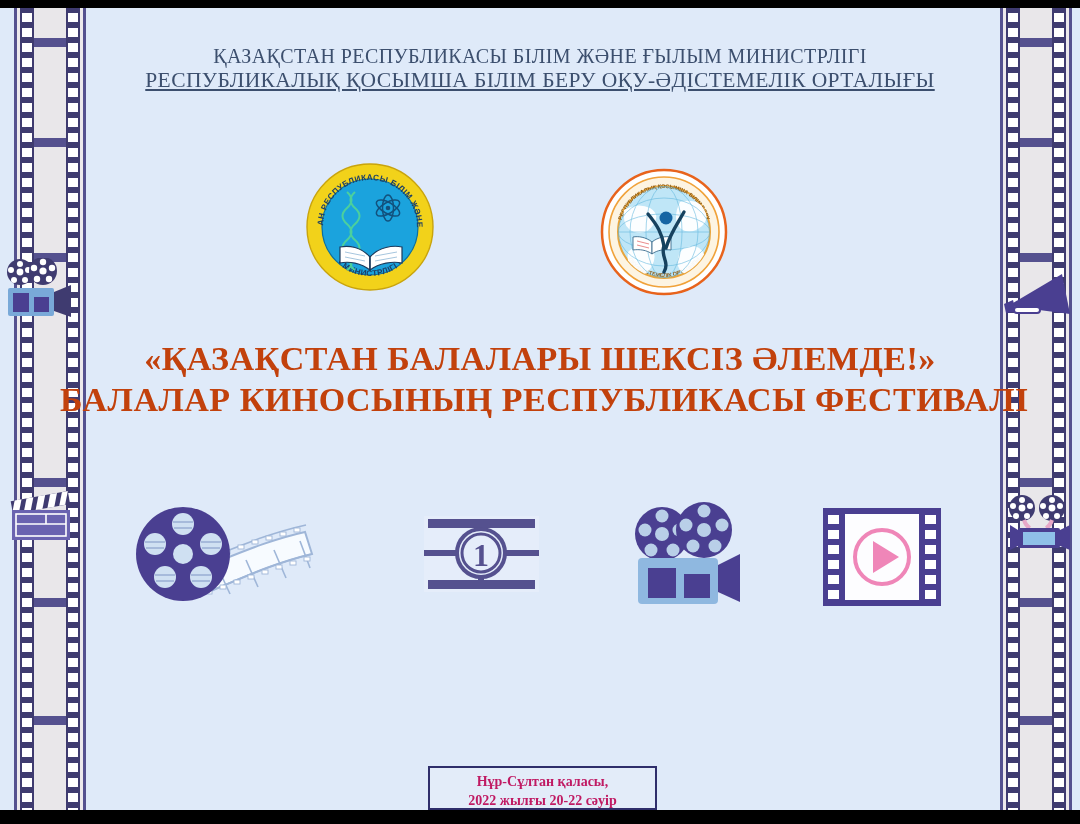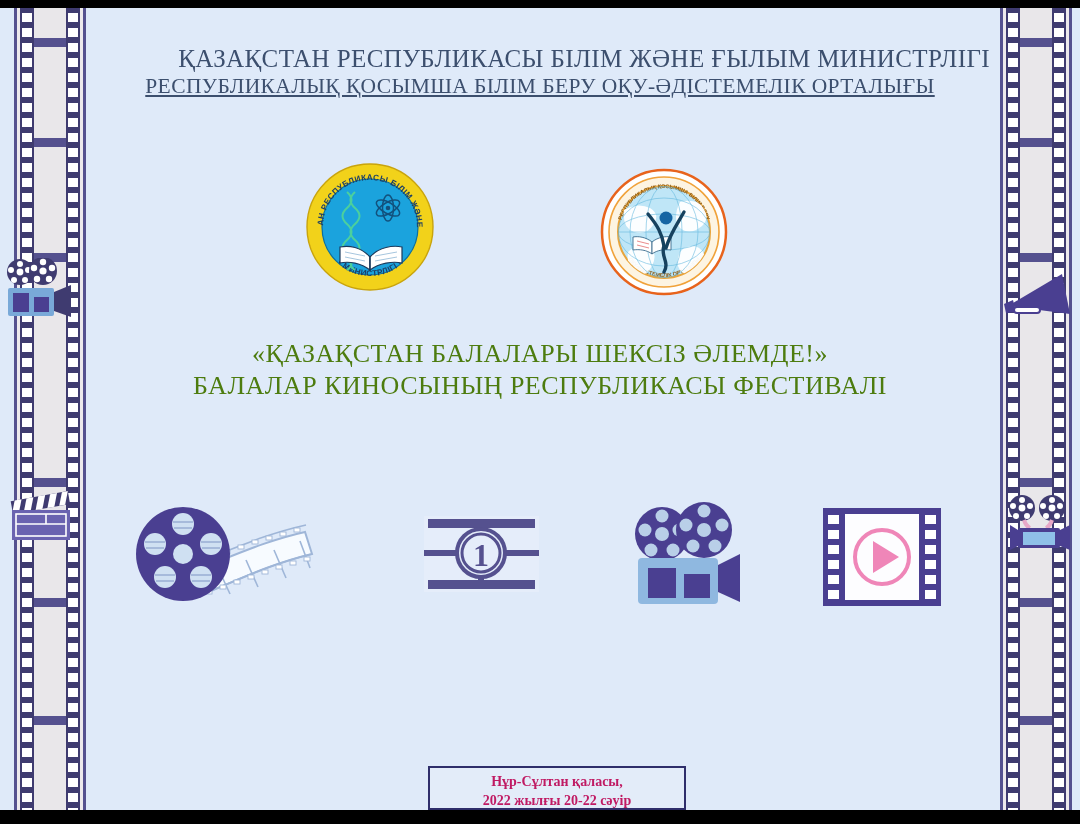--- a/index.html
+++ b/index.html
@@ -82,21 +82,21 @@
     text-align: center;
   }
   .header-line {
     color: #3c4f6e;
     font-family: "Liberation Serif", serif;
     font-weight: 400;
     letter-spacing: 0.4px;
     line-height: 1.20;
     white-space: nowrap;
   }
-  #header-line-1 { font-size: 25px; text-align: right; }
+  #header-line-1 { font-size: 20px; }
   #header-line-2 { font-size: 21.5px; text-decoration: underline; }
 
   
   #emblems {
     position: absolute;
     left: 0;
     top: 152px;
     width: 1080px;
     height: 140px;
   }
@@ -110,24 +110,24 @@
 
   
   #title-block {
     position: absolute;
     left: 60px;
     top: 330px;
     width: 960px;
     text-align: center;
   }
   .title-line {
-    color: #4d7c0f;
+    color: #c2410c;
     font-family: "Liberation Serif", serif;
-    font-weight: 400;
-    font-size: 26px;
+    font-weight: 700;
+    font-size: 34px;
     letter-spacing: 0.5px;
     line-height: 1.22;
     white-space: nowrap;
   }
 
   
   #icon-row {
     position: absolute;
     left: 0;
     top: 490px;
@@ -144,21 +144,21 @@
   #icon-side-camera-left   { position:absolute; left: 5px;   top: 250px; width: 72px; height: 62px; }
   #icon-clapper-left       { position:absolute; left: 8px;   top: 478px; width: 66px; height: 58px; }
   #icon-megaphone-right    { position:absolute; left: 1000px;top: 258px; width: 76px; height: 62px; }
   #icon-side-camera-right  { position:absolute; left: 1002px;top: 484px; width: 76px; height: 62px; }
 
   
   #footer-box {
     position: absolute;
     left: 428px;
     top: 758px;
-    width: 258px;
+    width: 229px;
     height: 44px;
     background: #e3ecf9;
     border: 2.5px solid #2f2e6b;
     box-sizing: border-box;
     text-align: center;
     padding-top: 4px;
   }
   .footer-line {
     color: #c01a63;
     font-family: "Liberation Serif", serif;

